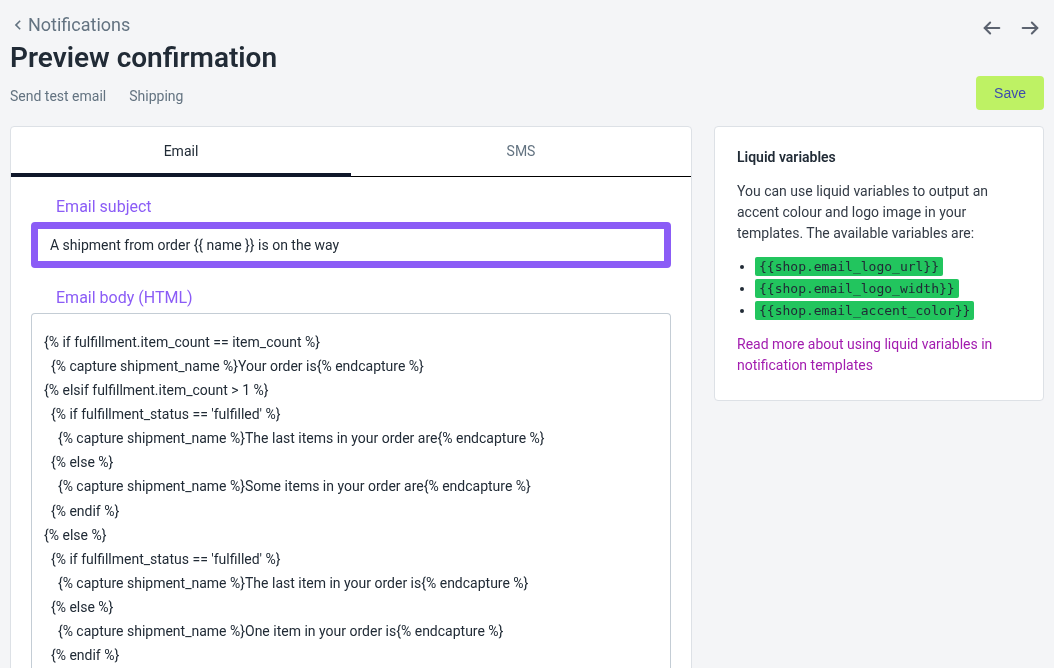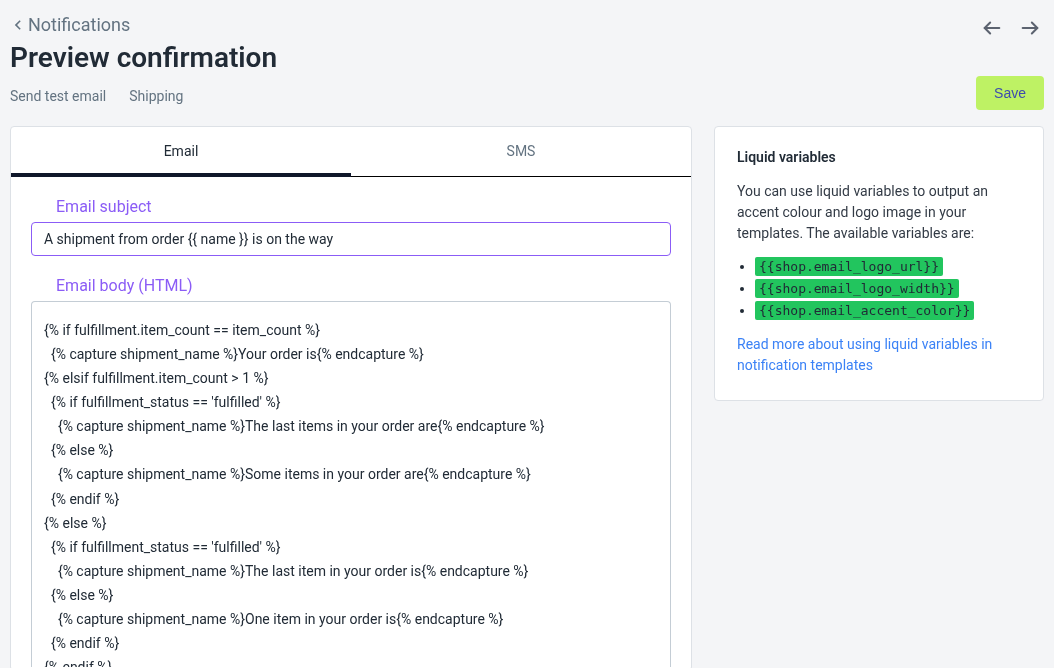--- a/index.html
+++ b/index.html
@@ -103,21 +103,21 @@
     }
     .panel { padding: 20px 20px 0 20px; }
     .field-label {
       font-size: 16px;
       color: #8b5cf6;
       margin-bottom: 6px;
       margin-left: 25px;
     }
     .text-input {
       width: 100%;
-      border: 1px solid #8b5cf6;
+      border: 7px solid #8b5cf6;
       border-radius: 4px;
       padding: 8px 12px;
       font-size: 14px;
       color: #212b36;
       font-family: inherit;
       margin-bottom: 20px;
     }
     .code-area {
       width: 100%;
       border: 1px solid #c4cdd5;
@@ -151,21 +151,21 @@
     }
     .var-list li { margin-bottom: 6px; }
     .var-list code {
       background: #22c55e;
       padding: 2px 4px;
       border-radius: 2px;
       font-family: SFMono-Regular, Menlo, Consolas, monospace;
       font-size: 13px;
     }
     .side-link {
-      color: #3b82f6;
+      color: #a21caf;
       text-decoration: none;
       line-height: 1.5;
       cursor: pointer;
     }
   </style>
 </head>
 <body>
 
 <div class="page">
   <div class="topbar">

